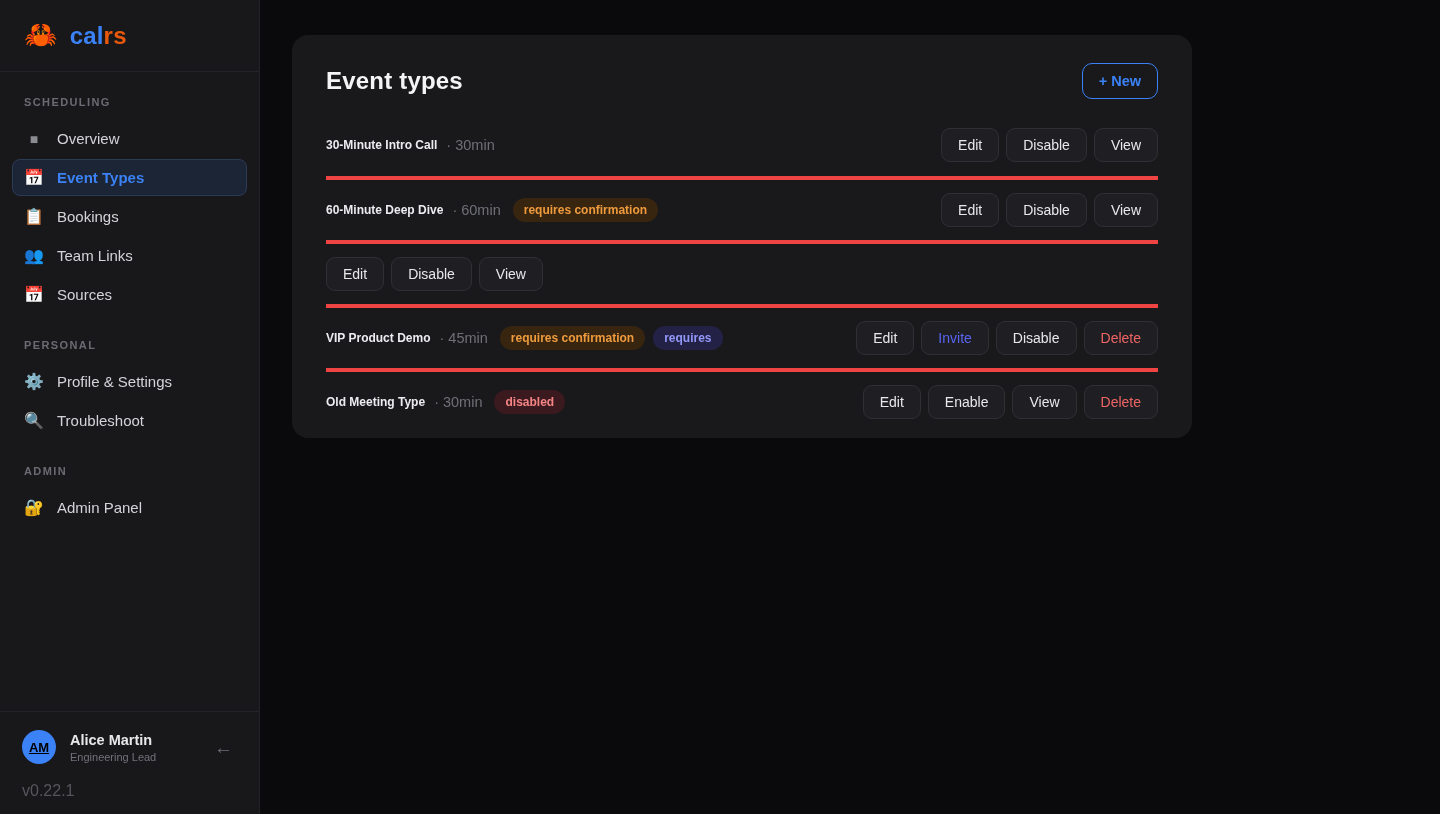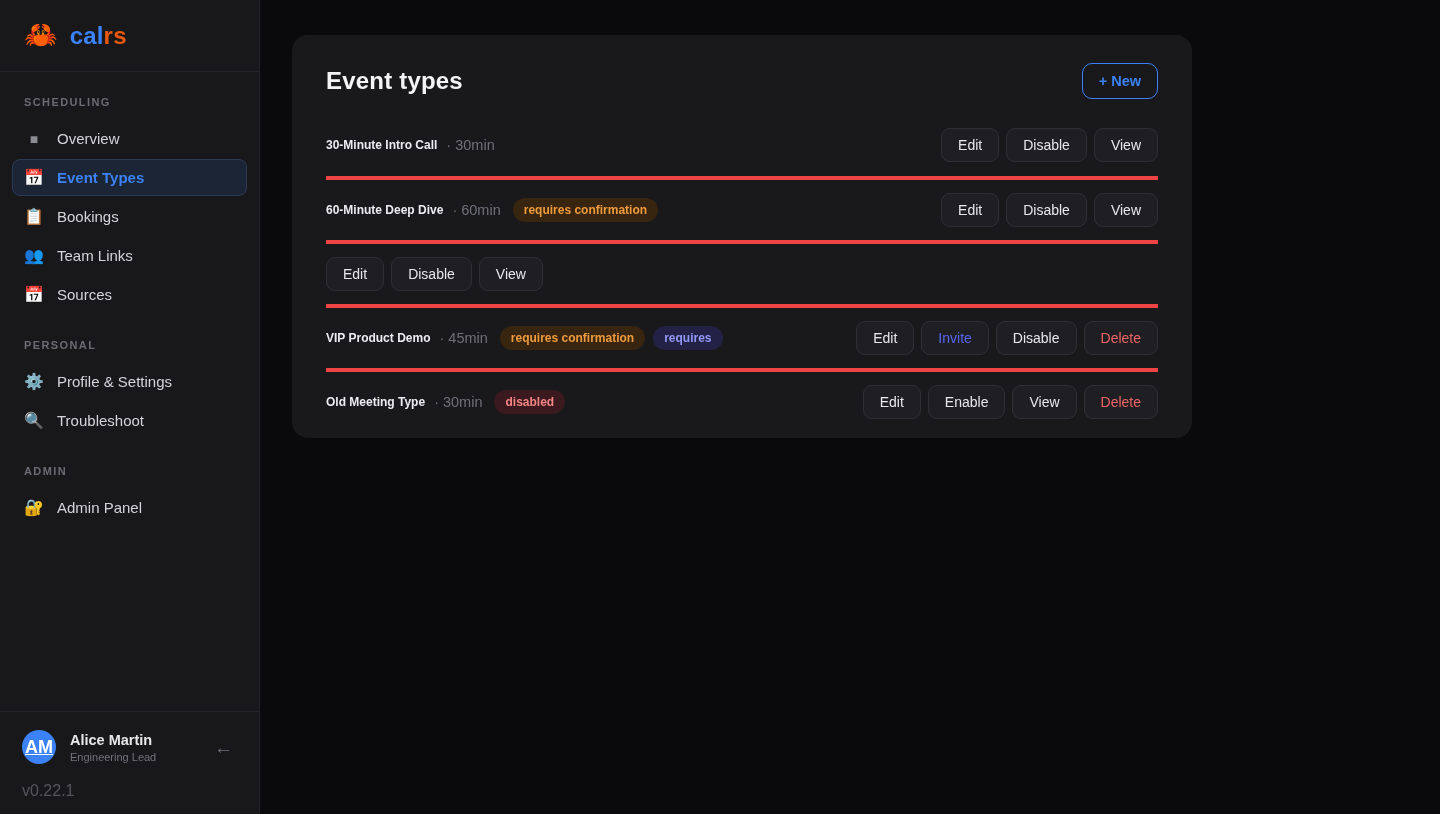--- a/index.html
+++ b/index.html
@@ -52,22 +52,22 @@
     flex:0 0 20px;
   }
   .nav-icon[data-name="square-icon"] { color:#8b8b92; font-size:14px; }
   .nav-icon[data-name="users-icon"]  { color:#2196d9; }
 
   
   .user-area { border-top:1px solid #242428; padding:18px 22px 14px; }
   .user-row { display:flex; align-items:center; gap:14px; }
   .avatar {
     width:34px; height:34px; border-radius:50%;
-    background:#3b82f6; color:#ffffff;
-    font-size:18px; font-weight:700;
+    background:#3b82f6; color:#000000;
+    font-size:13px; font-weight:700;
     display:flex; align-items:center; justify-content:center;
     flex:0 0 34px;
     text-decoration:underline;
   }
   .user-meta { flex:1; min-width:0; }
   .user-name { font-size:14.5px; font-weight:700; color:#e8e8ea; }
   .user-role { font-size:11px; color:#71717a; margin-top:3px; }
   .collapse-btn {
     background:none; border:none; color:#71717a;
     font-size:19px; cursor:pointer; line-height:1; padding:4px;

